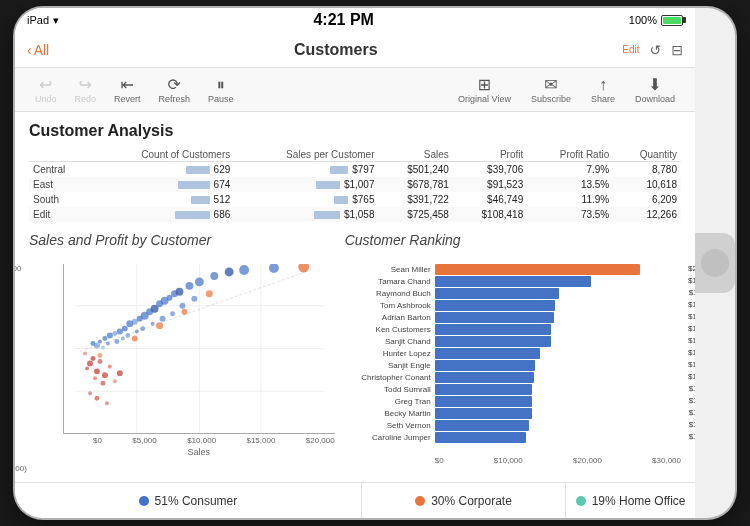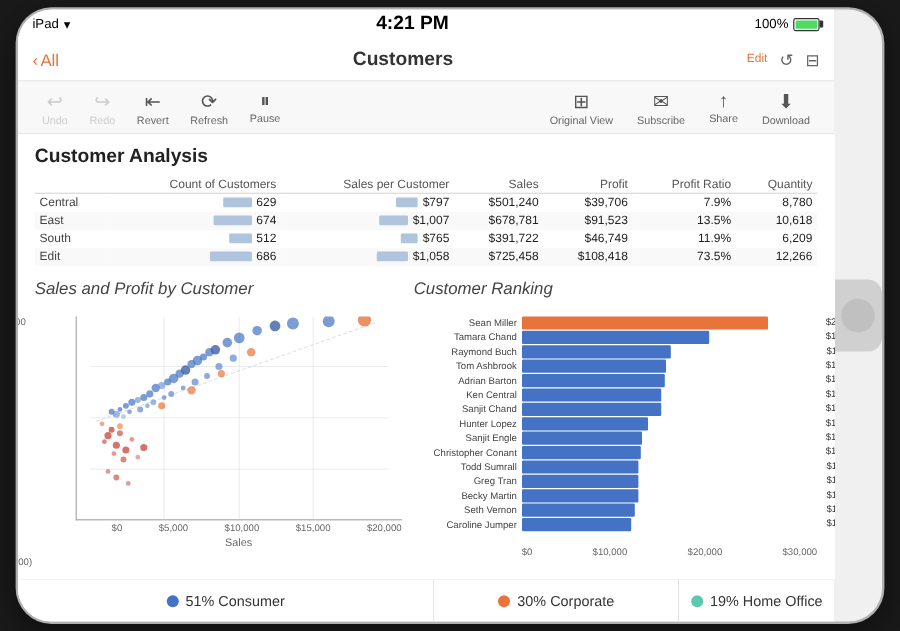--- a/index.html
+++ b/index.html
@@ -570,21 +570,21 @@
       </div>
     </div>
               <div class="bar-chart-row">
       <div class="bar-label">Adrian Barton</div>
       <div class="bar-track">
         <div class="bar-fill" style="width:48.24666666666666%; background:#4472c4;"></div>
         <span class="bar-value">$14,474</span>
       </div>
     </div>
               <div class="bar-chart-row">
-      <div class="bar-label">Ken Central</div>
+      <div class="bar-label">Ken Customers</div>
       <div class="bar-track">
         <div class="bar-fill" style="width:47.25%; background:#4472c4;"></div>
         <span class="bar-value">$14,175</span>
       </div>
     </div>
               <div class="bar-chart-row">
       <div class="bar-label">Sanjit Chand</div>
       <div class="bar-track">
         <div class="bar-fill" style="width:47.14%; background:#4472c4;"></div>
         <span class="bar-value">$14,142</span>

